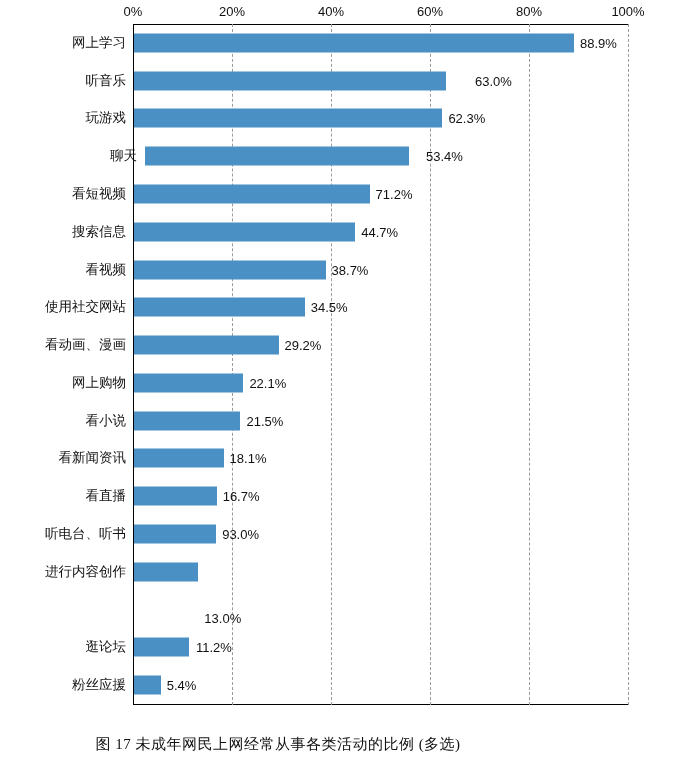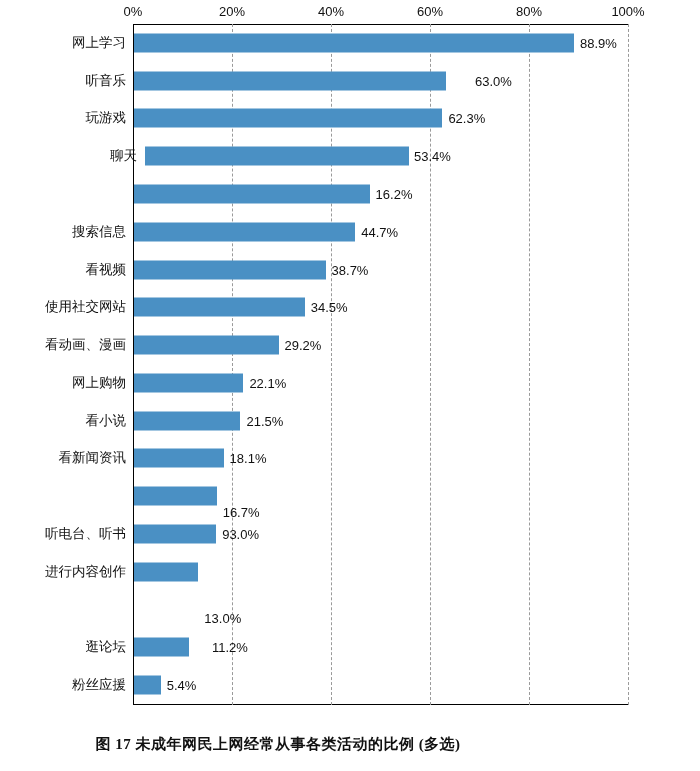--- a/index.html
+++ b/index.html
@@ -106,21 +106,21 @@
   
   .caption {
     position: absolute;
     left: 0;
     top: 735px;
     width: 556px;
     text-align: center;
     font-size: 15px;
     color: #111111;
     font-family: "Liberation Serif", serif;
-    font-weight: bold;
+    font-weight: normal;
     letter-spacing: 0.5px;
   }
 </style>
 </head>
 <body>
 
 <div id="chart-root">
 
   <div class="axis-top-line"></div>
   <div class="axis-bottom-line"></div>
@@ -154,25 +154,26 @@
         <div class="bar-value" style="left: 475px;">63.0%</div>
       </div>
       <div class="row" style="top: 75.5556px;">
         <div class="cat-label">玩游戏</div>
         <div class="bar" style="width: 308.385px; background: rgb(74, 144, 196);"></div>
         <div class="bar-value" style="left: 448.385px;">62.3%</div>
       </div>
       <div class="row" style="top: 113.333px; margin-left: 11px;">
         <div class="cat-label">聊天</div>
         <div class="bar" style="width: 264.33px; background: rgb(74, 144, 196);"></div>
-        <div class="bar-value" style="left: 403px;">53.4%</div>
+        <div class="bar-value" style="left: 415px;">53.4%</div>
       </div>
       <div class="row" style="top: 151.111px;">
+        <div class="cat-label">看短视频</div>
         <div class="bar" style="width: 235.62px; background: rgb(74, 144, 196);"></div>
-        <div class="bar-value" style="left: 375.62px;">16.2%</div>
+        <div class="bar-value" style="left: 375.62px;">71.2%</div>
       </div>
       <div class="row" style="top: 188.889px;">
         <div class="cat-label">搜索信息</div>
         <div class="bar" style="width: 221.265px; background: rgb(74, 144, 196);"></div>
         <div class="bar-value" style="left: 361.265px;">44.7%</div>
       </div>
       <div class="row" style="top: 226.667px;">
         <div class="cat-label">看视频</div>
         <div class="bar" style="width: 191.565px; background: rgb(74, 144, 196);"></div>
         <div class="bar-value" style="left: 331.565px;">38.7%</div>
@@ -196,37 +197,38 @@
         <div class="cat-label">看小说</div>
         <div class="bar" style="width: 106.425px; background: rgb(74, 144, 196);"></div>
         <div class="bar-value" style="left: 246.425px;">21.5%</div>
       </div>
       <div class="row" style="top: 415.556px;">
         <div class="cat-label">看新闻资讯</div>
         <div class="bar" style="width: 89.595px; background: rgb(74, 144, 196);"></div>
         <div class="bar-value" style="left: 229.595px;">18.1%</div>
       </div>
       <div class="row" style="top: 453.333px;">
+        <div class="cat-label">看直播</div>
         <div class="bar" style="width: 82.665px; background: rgb(74, 144, 196);"></div>
-        <div class="bar-value" style="left: 222.665px; margin-top: 16px;">16.7%</div>
+        <div class="bar-value" style="left: 222.665px;">16.7%</div>
       </div>
       <div class="row" style="top: 491.111px;">
         <div class="cat-label">听电台、听书</div>
         <div class="bar" style="width: 82.17px; background: rgb(74, 144, 196);"></div>
         <div class="bar-value" style="left: 222.17px;">93.0%</div>
       </div>
       <div class="row" style="top: 528.889px;">
         <div class="cat-label">进行内容创作</div>
         <div class="bar" style="width: 64.35px; background: rgb(74, 144, 196);"></div>
         <div class="bar-value" style="left: 204.35px; margin-top: 46px;">13.0%</div>
       </div>
       <div class="row" style="top: 604.444px;">
         <div class="cat-label">逛论坛</div>
         <div class="bar" style="width: 55.44px; background: rgb(74, 144, 196);"></div>
-        <div class="bar-value" style="left: 212px;">11.2%</div>
+        <div class="bar-value" style="left: 196px;">11.2%</div>
       </div>
       <div class="row" style="top: 642.222px;">
         <div class="cat-label">粉丝应援</div>
         <div class="bar" style="width: 26.73px; background: rgb(74, 144, 196);"></div>
         <div class="bar-value" style="left: 166.73px;">5.4%</div>
       </div>
     </div>
 
   <div class="caption">图 17 未成年网民上网经常从事各类活动的比例 (多选)</div>
 </div>

